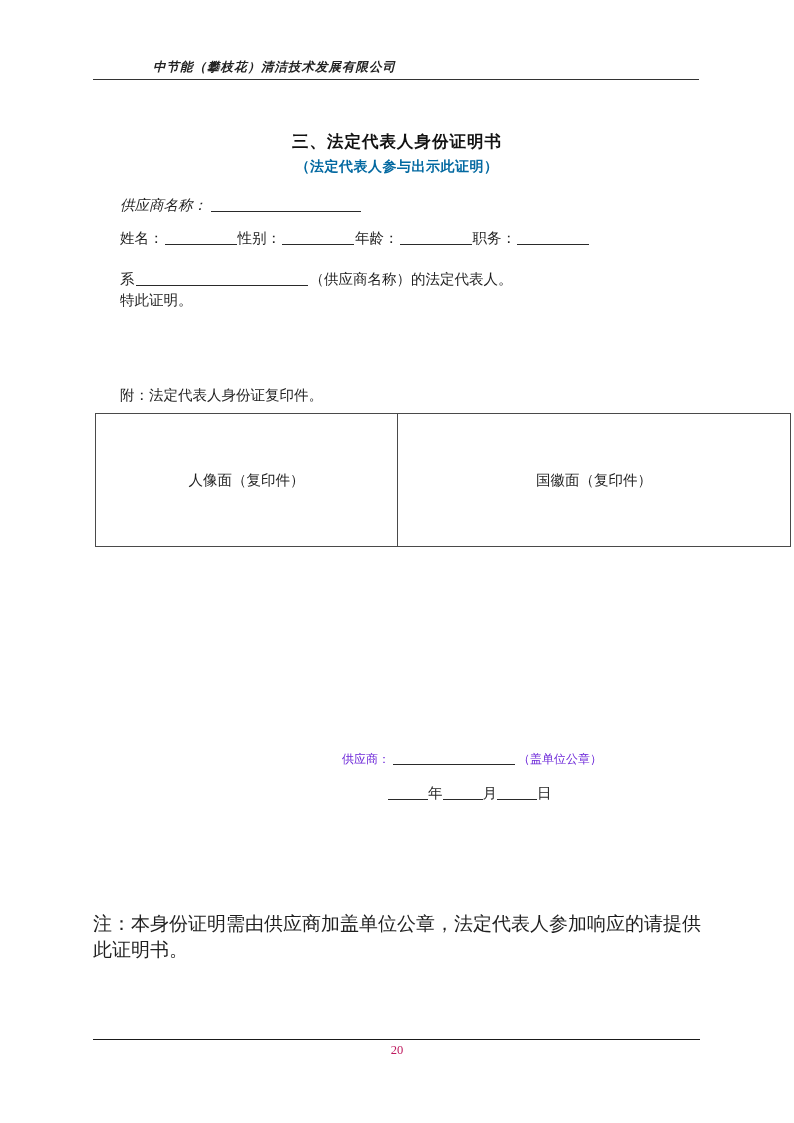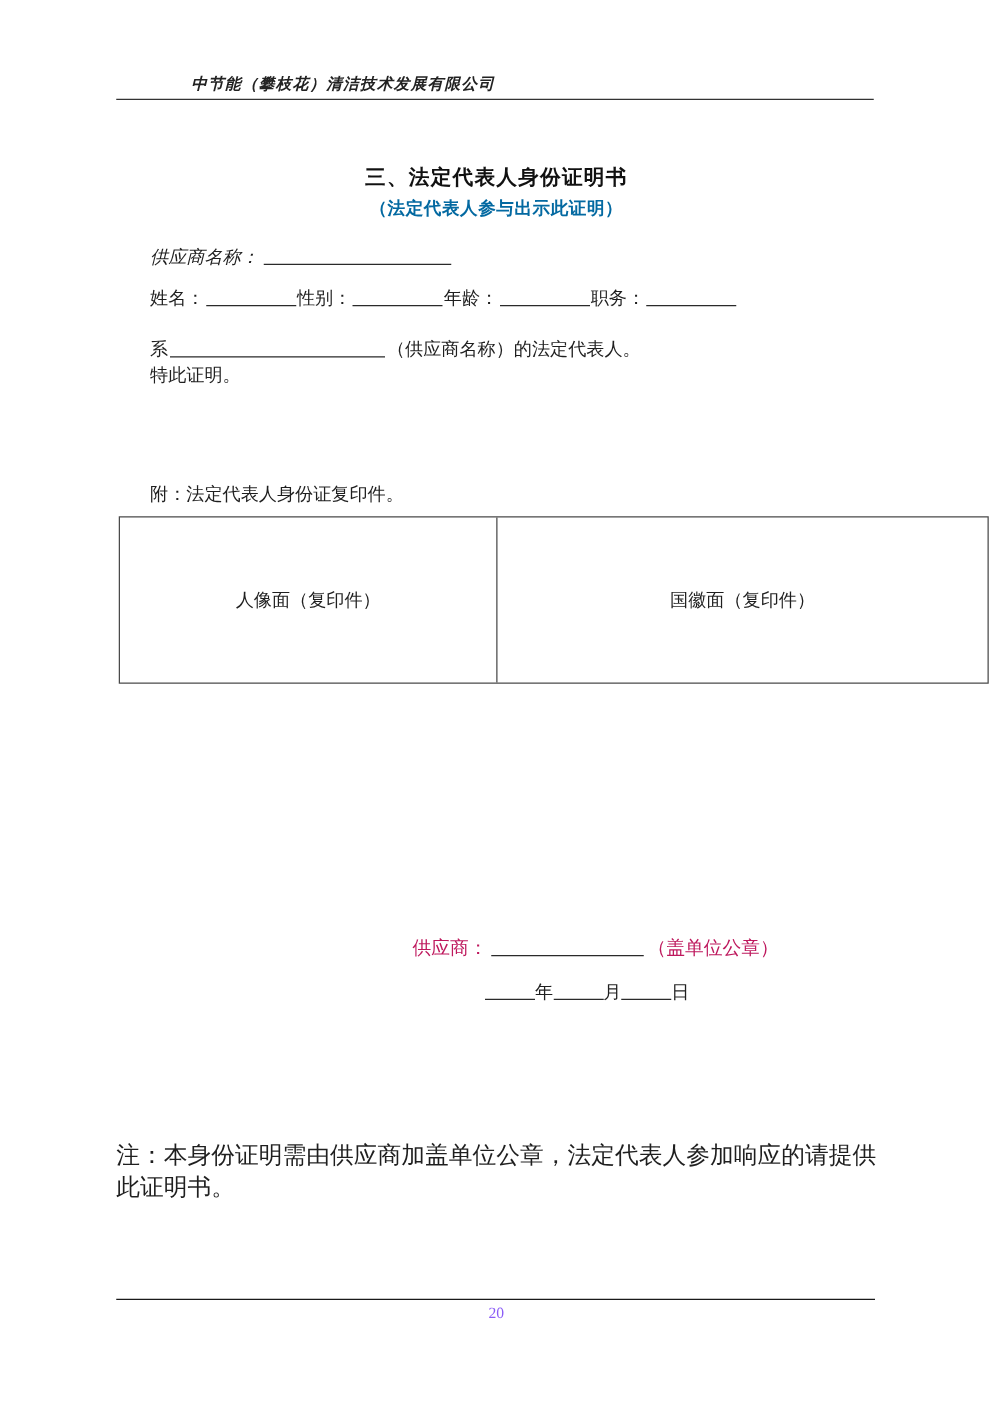--- a/index.html
+++ b/index.html
@@ -111,25 +111,25 @@
   .id-cell-front {
     width: 302px;
     border-right: 1.5px solid #4a4a4a;
     box-sizing: border-box;
   }
   .id-cell-back { flex: 1; }
 
   
   .sig-row {
     position: absolute;
-    left: 330px;
+    left: 342px;
     top: 749px;
-    font-size: 15px;
-    white-space: nowrap;
-    color: #be185d;
+    font-size: 12px;
+    white-space: nowrap;
+    color: #6d28d9;
   }
   .date-row {
     position: absolute;
     left: 388px;
     top: 784px;
     font-size: 14.5px;
     white-space: nowrap;
     color: #1f1f1f;
   }
 
@@ -151,21 +151,21 @@
     width: 607px;
     border-top: 1.6px solid #1a1a1a;
   }
   .page-number {
     position: absolute;
     left: 0;
     top: 1043px;
     width: 100%;
     text-align: center;
     font-size: 12.5px;
-    color: #8b5cf6;
+    color: #be185d;
   }
 </style>
 </head>
 <body>
 
 <div class="page">
 
   <div class="header-company">中节能（攀枝花）清洁技术发展有限公司</div>
   <div class="header-rule"></div>
 

